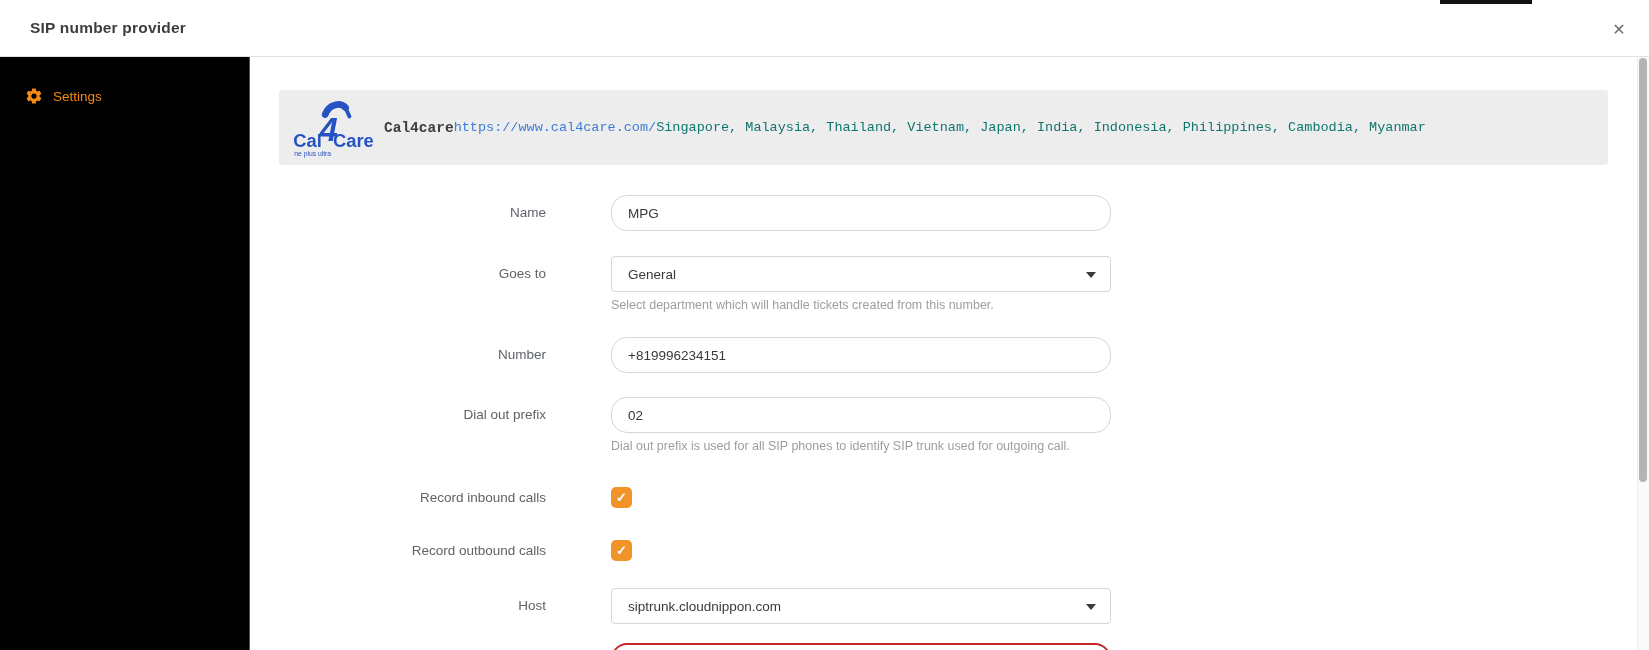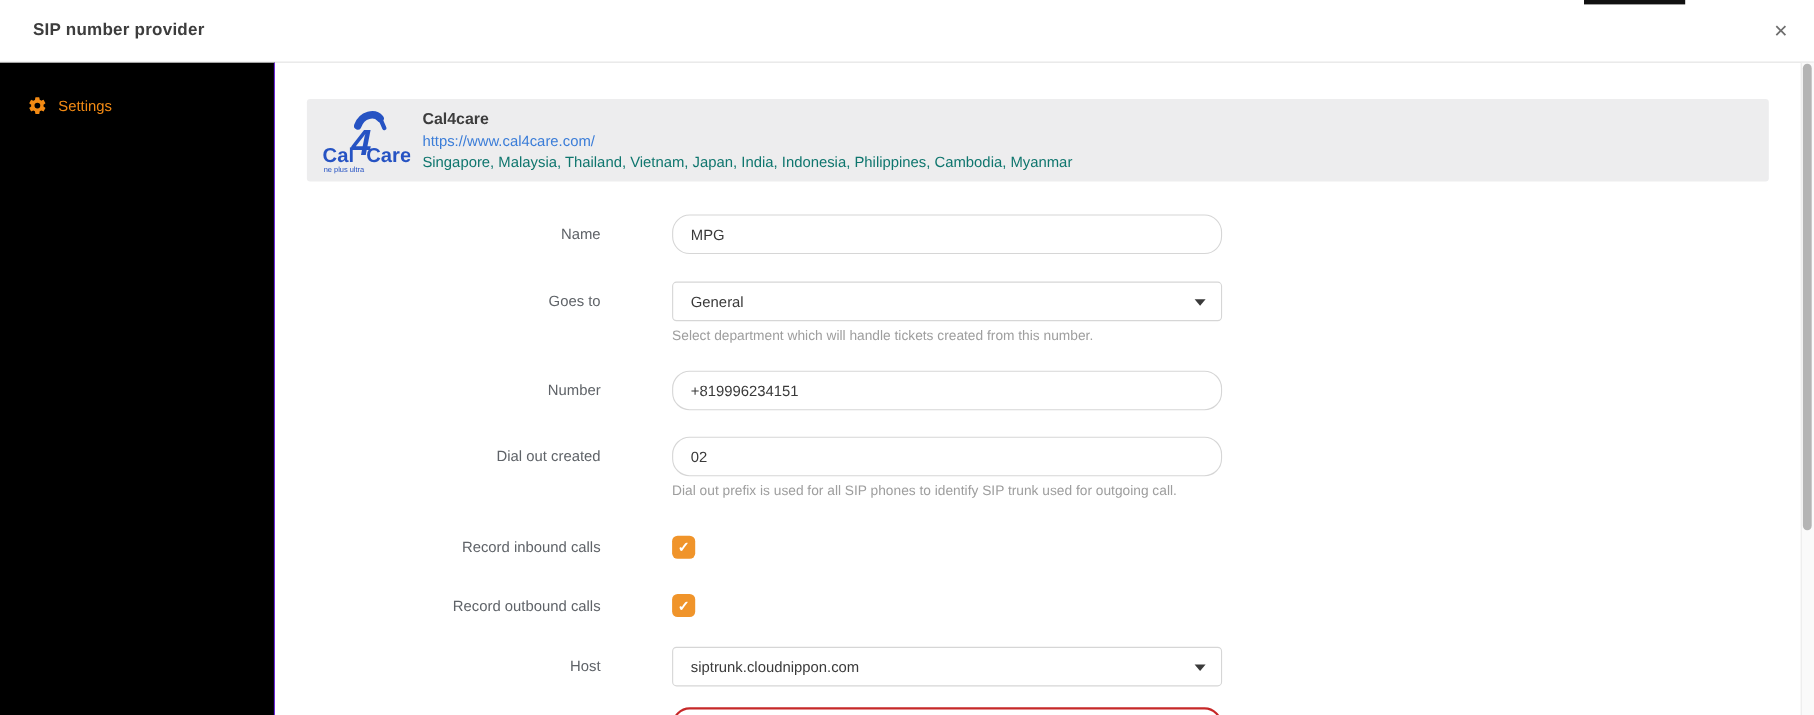--- a/index.html
+++ b/index.html
@@ -30,21 +30,21 @@
   .sidebar-item{display:flex;align-items:center;padding:8px 10px 8px 25px;cursor:pointer;}
   .sidebar-item .icon{width:18px;height:18px;margin-right:10px;display:inline-flex;}
   .sidebar-item .label{font-size:13.5px;color:var(--accent-orange);}
 
   .main{flex:1;position:relative;overflow:hidden;}
 
   
   .provider-card{margin:33px 0 0 29px;width:1329px;height:75px;background:#ededee;border-radius:3px;
     display:flex;align-items:center;padding:8px 14px 8px 12px;}
   .provider-logo{width:82px;height:60px;flex:0 0 82px;}
-  .provider-info{margin-left:11px;display:flex;flex-direction:column;justify-content:flex-start;}
+  .provider-info{margin-left:11px;display:flex;flex-direction:row;justify-content:flex-start;font-family:Liberation Mono, monospace;}
   .provider-name{font-size:14.5px;font-weight:700;color:#3d3d3d;line-height:20px;}
   .provider-url{font-size:13.5px;color:var(--link-blue);line-height:19px;text-decoration:none;}
   .provider-countries{font-size:13.5px;color:#0f766e;line-height:19px;}
 
   
   .form-row{display:flex;align-items:flex-start;}
   .form-row .row-label{flex:0 0 296px;text-align:right;font-size:13.5px;color:#5f6368;line-height:36px;}
   .form-row.checkbox-row .row-label{line-height:21px;}
   .control-stack{margin-left:65px;width:500px;}
   .text-input{width:500px;height:36px;border:1px solid var(--border-gray);border-radius:16px;background:#fff;
@@ -144,21 +144,21 @@
         </div>
 
         <div class="form-row row-number">
           <span class="row-label">Number</span>
           <div class="control-stack">
             <input class="text-input" type="text" value="+819996234151" style="">
           </div>
         </div>
 
         <div class="form-row row-dialprefix">
-          <span class="row-label">Dial out created</span>
+          <span class="row-label">Dial out prefix</span>
           <div class="control-stack">
             <input class="text-input" type="text" value="02" style="">
             <div class="help-text">Dial out prefix is used for all SIP phones to identify SIP trunk used for outgoing call.</div>
           </div>
         </div>
 
         <div class="form-row checkbox-row row-inbound">
           <span class="row-label">Record inbound calls</span>
           <div class="control-stack">
             <div class="checkbox">

